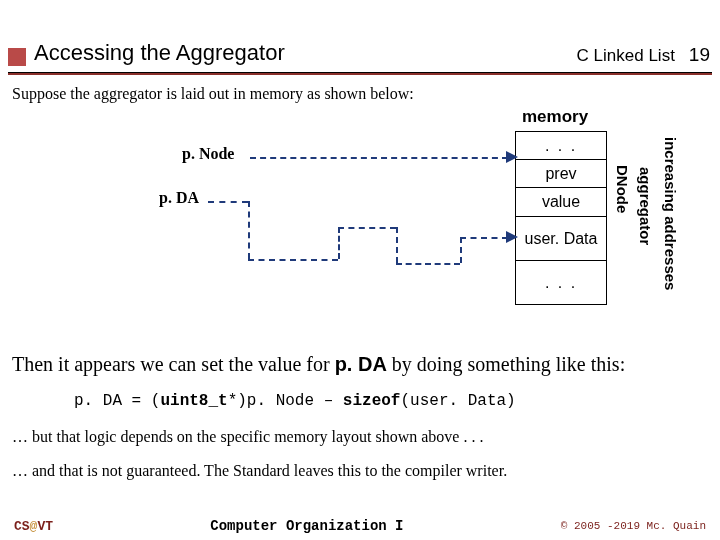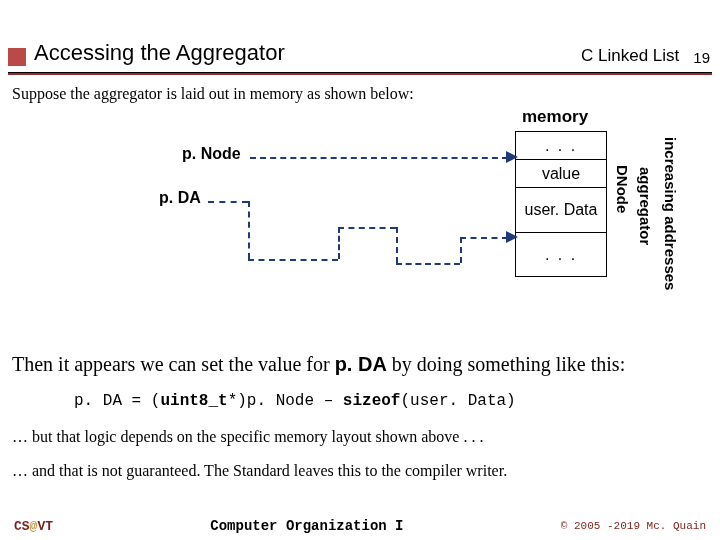--- a/index.html
+++ b/index.html
@@ -31,21 +31,21 @@
   }
   .header .chapter {
     font-family: Arial, Helvetica, sans-serif;
     font-size: 17px;
     color: #000;
     margin-right: 14px;
     margin-top: 40px;
   }
   .header .pagenum {
     font-family: Arial, Helvetica, sans-serif;
-    font-size: 15px;
+    font-size: 19px;
     color: #000;
     margin-right: 2px;
   }
   .hr-thin {
     border: none;
     border-top: 1px solid #000;
     margin: 2px 8px 0 8px;
   }
   .hr-red {
     border: none;
@@ -84,21 +84,21 @@
   .mem-stack .cell {
     border-bottom: 1.5px solid #000;
     padding: 4px 2px;
     line-height: 1.2;
   }
   .mem-stack .cell.dots { letter-spacing: 2px; }
   .mem-stack .cell.tall { padding: 12px 2px; }
   .mem-stack .cell:last-child { border-bottom: none; }
   .pnode-lbl, .pda-lbl {
     position: absolute;
-    font-family: Liberation Sans, sans-serif;
+    font-family: Liberation Serif, serif;
     font-weight: bold;
     font-size: 16px;
     text-align: center;
   }
   .pnode-lbl { left: 170px; top: 38px; }
   .pda-lbl   { left: 147px; top: 82px; }
   
   .dash {
     position: absolute;
     border-top: 2.5px dashed #1f3a7a;
@@ -165,20 +165,21 @@
 <hr class="hr-red">
 
 <div class="body-area">
   <div class="suppose">Suppose the aggregator is laid out in memory as shown below:</div>
 
   <div class="figure-wrap">
     <div class="mem-label">memory</div>
 
     <div class="mem-stack">
       <div class="cell dots">. . .</div>
+      <div class="cell">prev</div>
       <div class="cell">value</div>
       <div class="cell tall">user. Data</div>
       <div class="cell dots tall">. . .</div>
     </div>
 
     <div class="pnode-lbl">p. Node</div>
     <div class="pda-lbl">p. DA</div>
 
     <div class="dash" style="left:238px; top:50px; width:258px;"></div>
     <div class="arrowhead" style="left:494px; top:44px;"></div>

